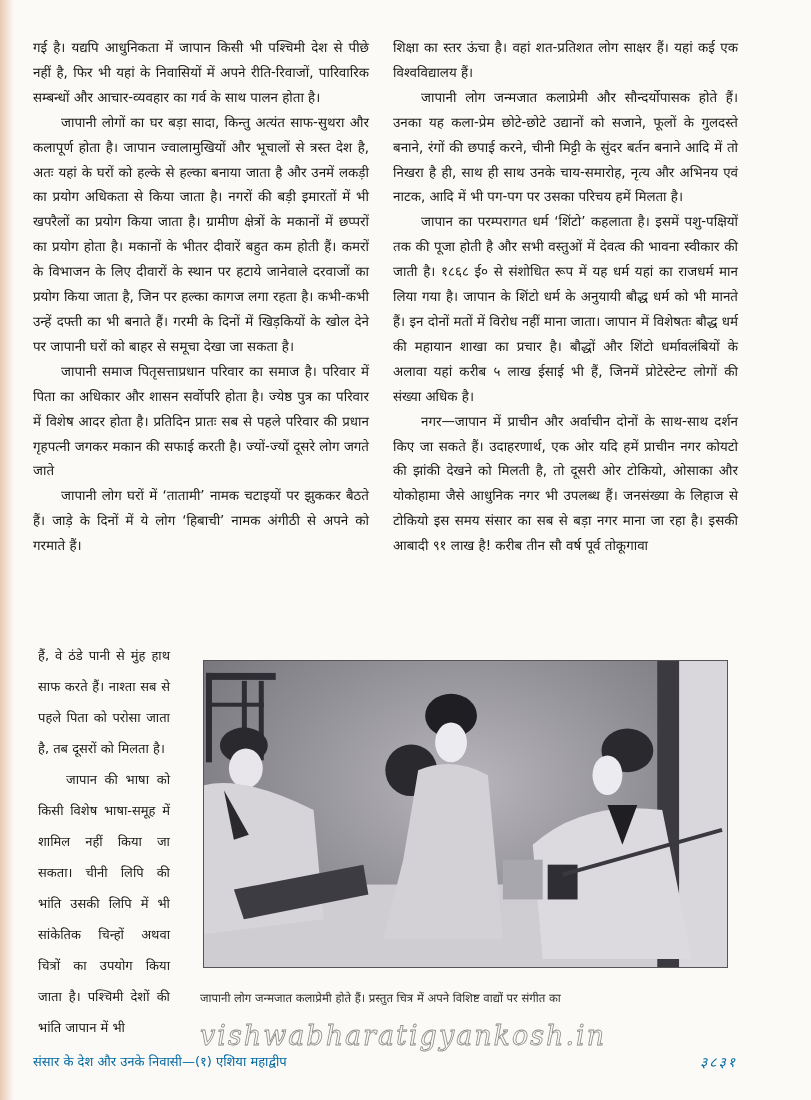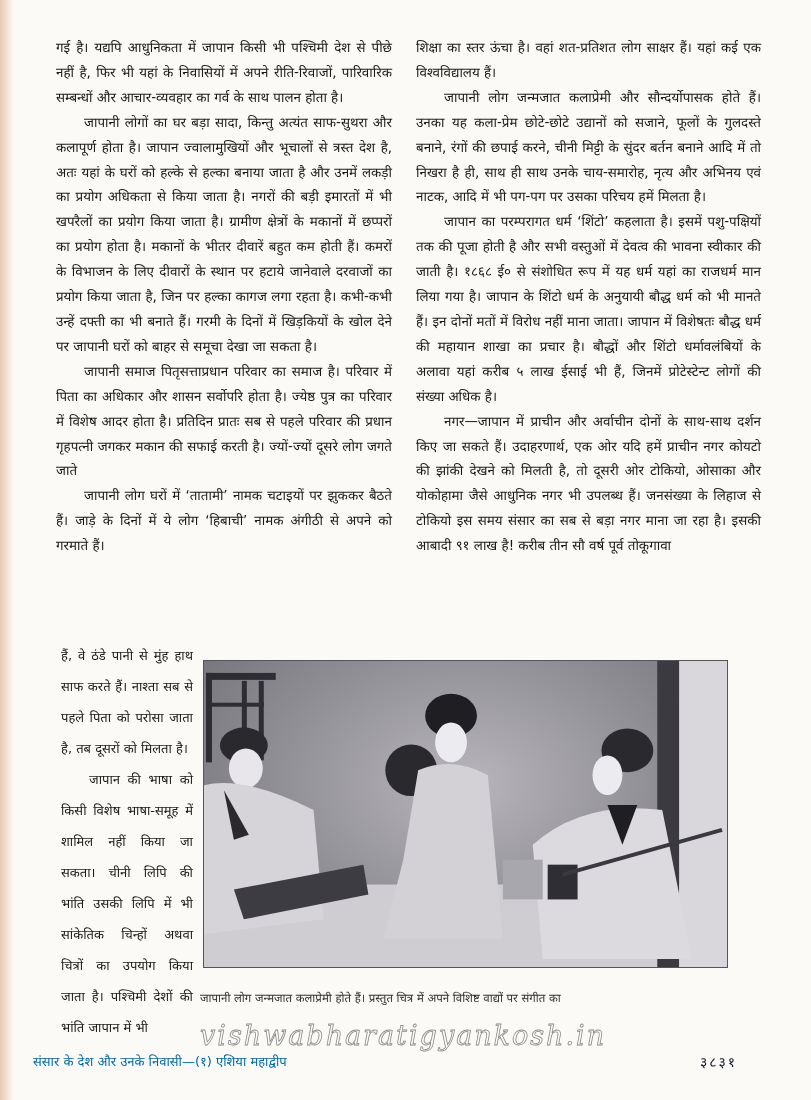--- a/index.html
+++ b/index.html
@@ -1,36 +1,36 @@
 <!DOCTYPE html>
 <html><head>
 <meta charset="utf-8">
 <style>
   html,body{margin:0;padding:0;}
   body{width:811px;height:1100px;background:#fbfaf7;position:relative;overflow:hidden;
        font-family:"DejaVu Sans",sans-serif;color:#1a1a1a;}
   .left-edge{position:absolute;left:0;top:0;width:14px;height:1100px;
        background:linear-gradient(to right,#e8c9b3,#f6ece4 70%,#fbfaf7);}
-  .col{position:absolute;font-size:13.4px;line-height:24.9px;text-align:justify;margin-left:23px;}
+  .col{position:absolute;font-size:13.4px;line-height:24.9px;text-align:justify;}
   .col p{margin:0;}
   .col p.indent{text-indent:28px;}
   #col-left{left:33px;top:36px;width:336px;}
   #col-right{left:393px;top:36px;width:345px;}
   #col-narrow{left:38px;top:640px;width:132px;font-size:13px;line-height:31px;}
   .photo{position:absolute;left:203px;top:660px;width:525px;height:308px;
        border:1px solid #555;box-sizing:border-box;overflow:hidden;
        background:radial-gradient(ellipse at 50% 40%,#b8b6bc 0%,#8e8c93 55%,#6f6d74 100%);}
   .photo svg{position:absolute;left:0;top:0;width:100%;height:100%;}
   .caption{position:absolute;left:200px;top:990px;width:580px;
        font-size:11.5px;line-height:17px;color:#333;}
   .watermark{position:absolute;left:200px;top:1020px;width:420px;text-align:left;
        font-family:"DejaVu Serif",serif;font-style:italic;font-size:27px;letter-spacing:2px;
        color:transparent;-webkit-text-stroke:0.8px #8a8a8a;}
   .footer{position:absolute;left:33px;top:1052px;font-size:13px;color:#0369a1;}
-  .page-num{position:absolute;left:700px;top:1052px;font-size:14px;color:#0f172a;letter-spacing:2px;}
+  .page-num{position:absolute;left:700px;top:1052px;font-size:14px;color:#0369a1;letter-spacing:2px;font-style:italic;}
 </style>
 </head>
 <body>
 
 <div class="left-edge"></div>
 
 <div class="col" id="col-left">
   <p>गई है। यद्यपि आधुनिकता में जापान किसी भी पश्चिमी देश से पीछे नहीं है, फिर भी यहां के निवासियों में अपने रीति-रिवाजों, पारिवारिक सम्बन्धों और आचार-व्यवहार का गर्व के साथ पालन होता है।</p>
   <p class="indent">जापानी लोगों का घर बड़ा सादा, किन्तु अत्यंत साफ-सुथरा और कलापूर्ण होता है। जापान ज्वालामुखियों और भूचालों से त्रस्त देश है, अतः यहां के घरों को हल्के से हल्का बनाया जाता है और उनमें लकड़ी का प्रयोग अधिकता से किया जाता है। नगरों की बड़ी इमारतों में भी खपरैलों का प्रयोग किया जाता है। ग्रामीण क्षेत्रों के मकानों में छप्परों का प्रयोग होता है। मकानों के भीतर दीवारें बहुत कम होती हैं। कमरों के विभाजन के लिए दीवारों के स्थान पर हटाये जानेवाले दरवाजों का प्रयोग किया जाता है, जिन पर हल्का कागज लगा रहता है। कभी-कभी उन्हें दफ्ती का भी बनाते हैं। गरमी के दिनों में खिड़कियों के खोल देने पर जापानी घरों को बाहर से समूचा देखा जा सकता है।</p>
   <p class="indent">जापानी समाज पितृसत्ताप्रधान परिवार का समाज है। परिवार में पिता का अधिकार और शासन सर्वोपरि होता है। ज्येष्ठ पुत्र का परिवार में विशेष आदर होता है। प्रतिदिन प्रातः सब से पहले परिवार की प्रधान गृहपत्नी जगकर मकान की सफाई करती है। ज्यों-ज्यों दूसरे लोग जगते जाते</p>

